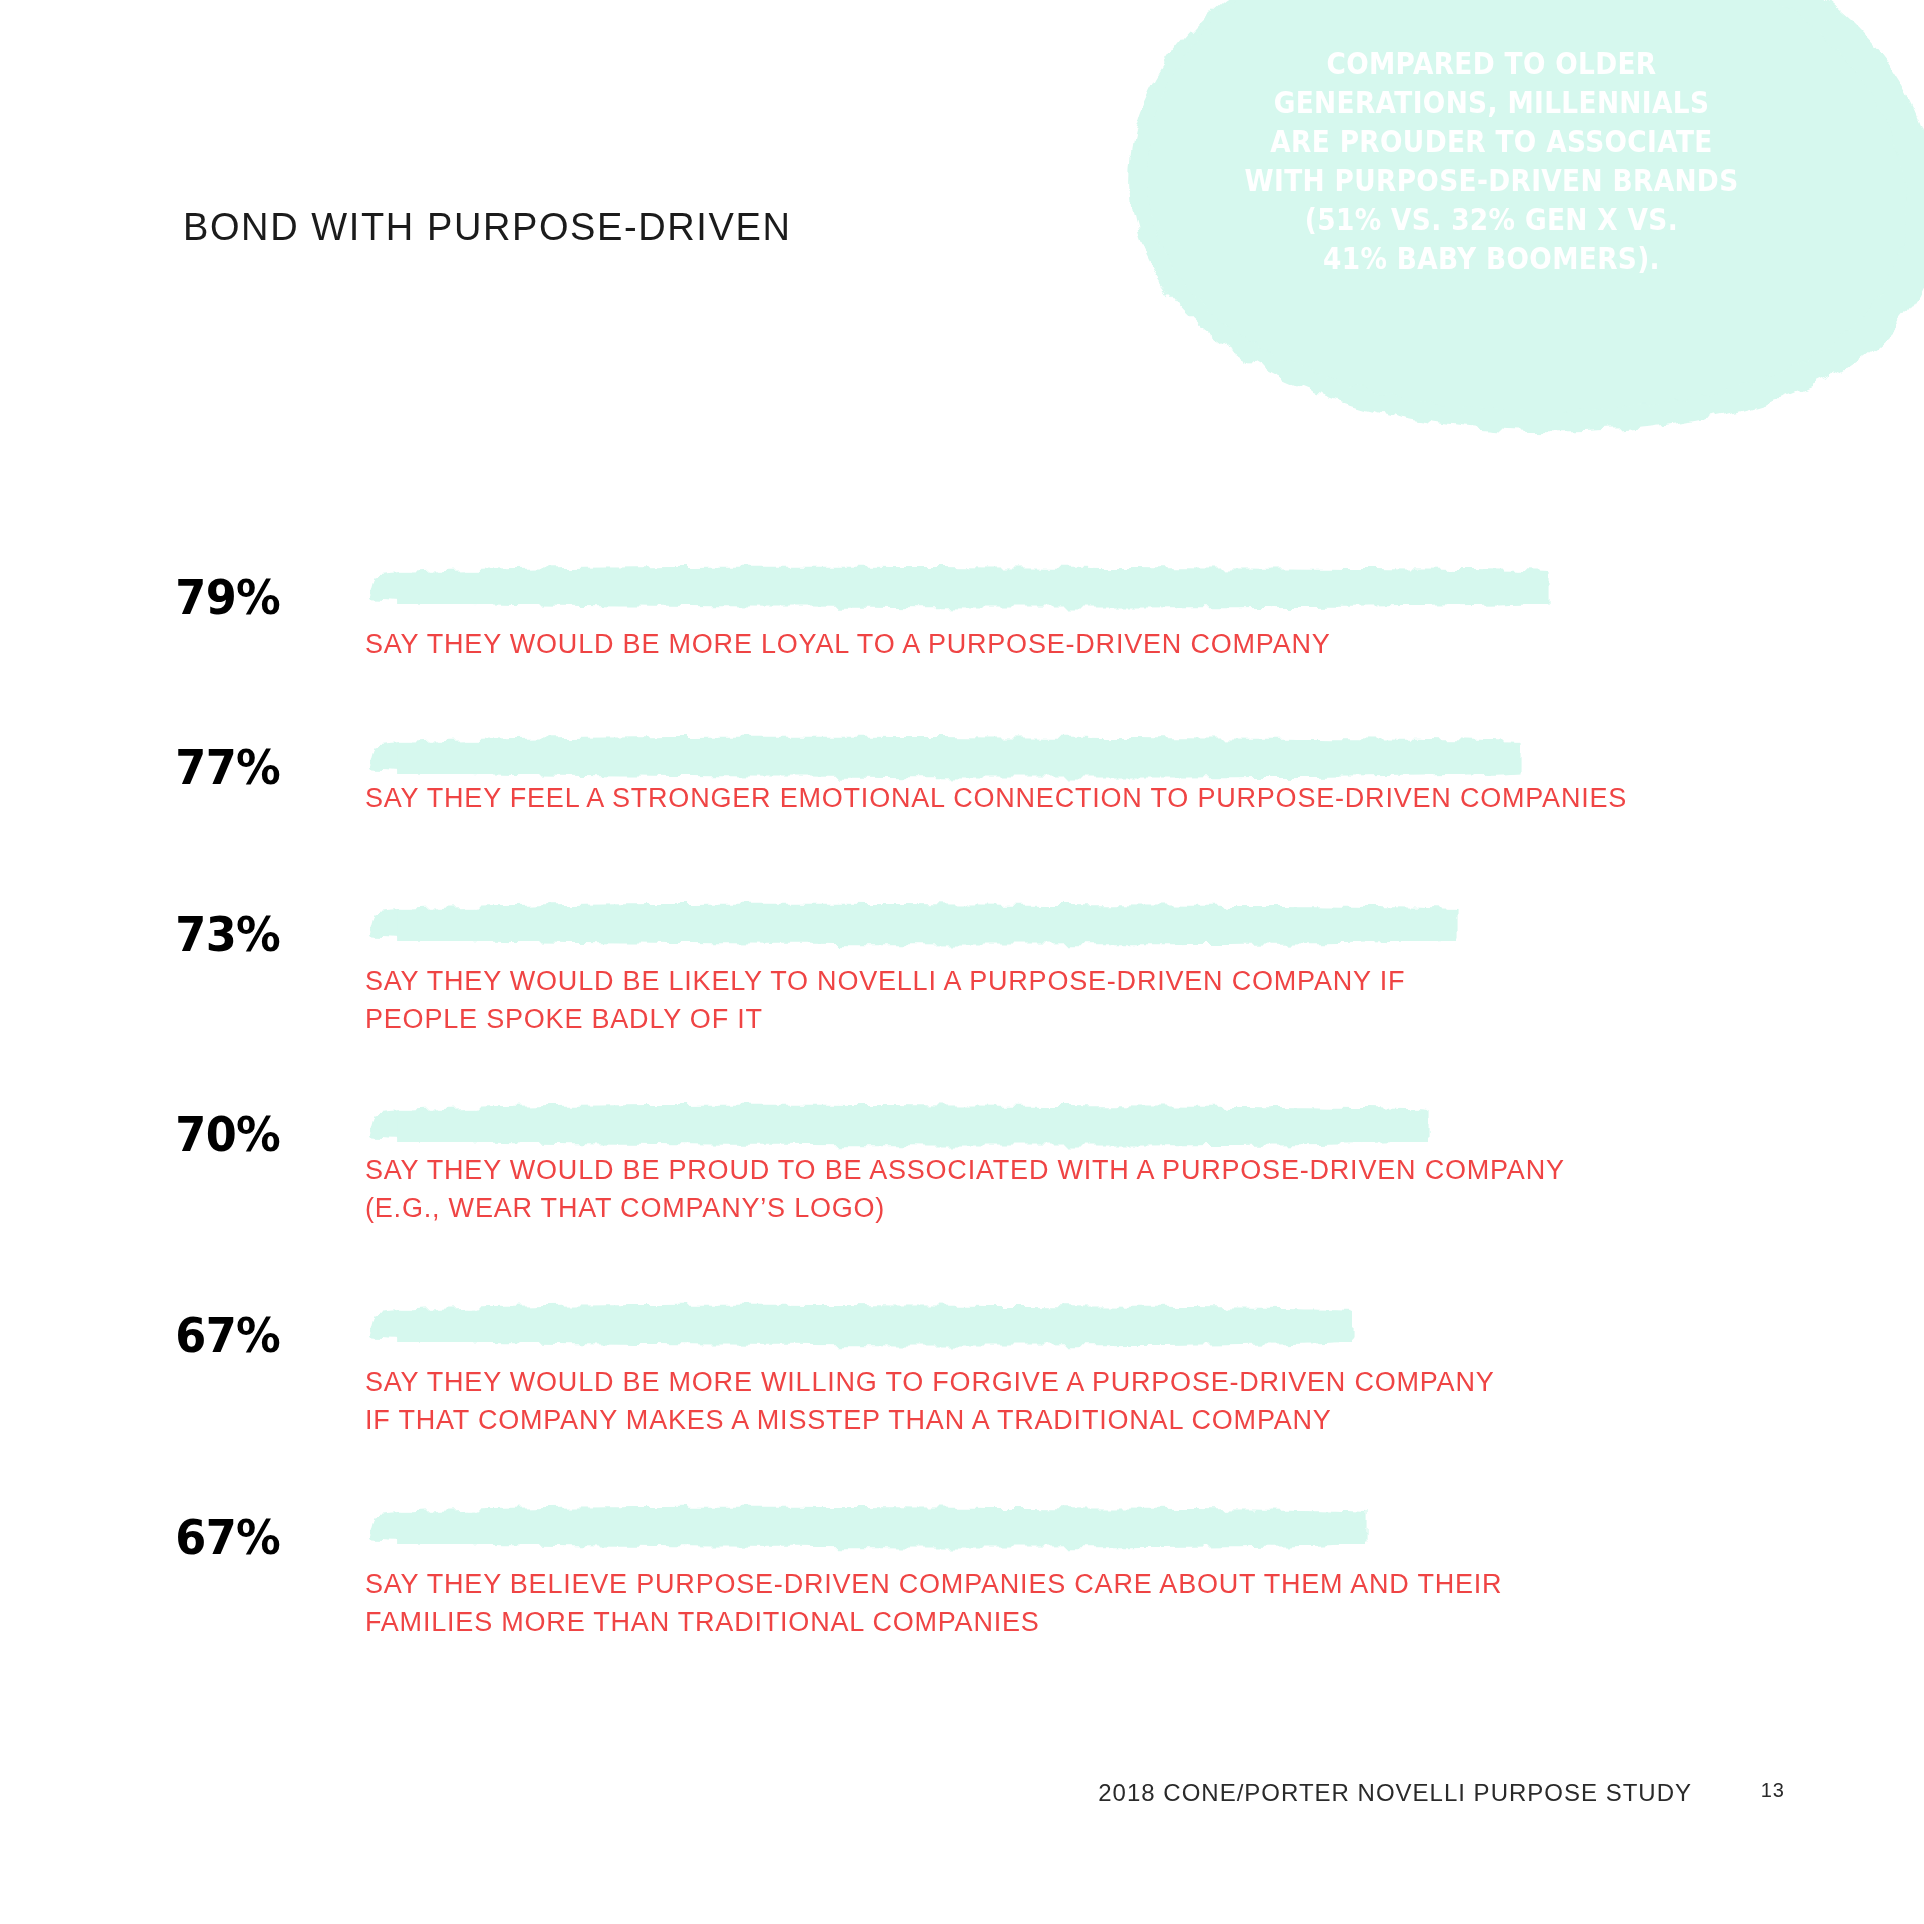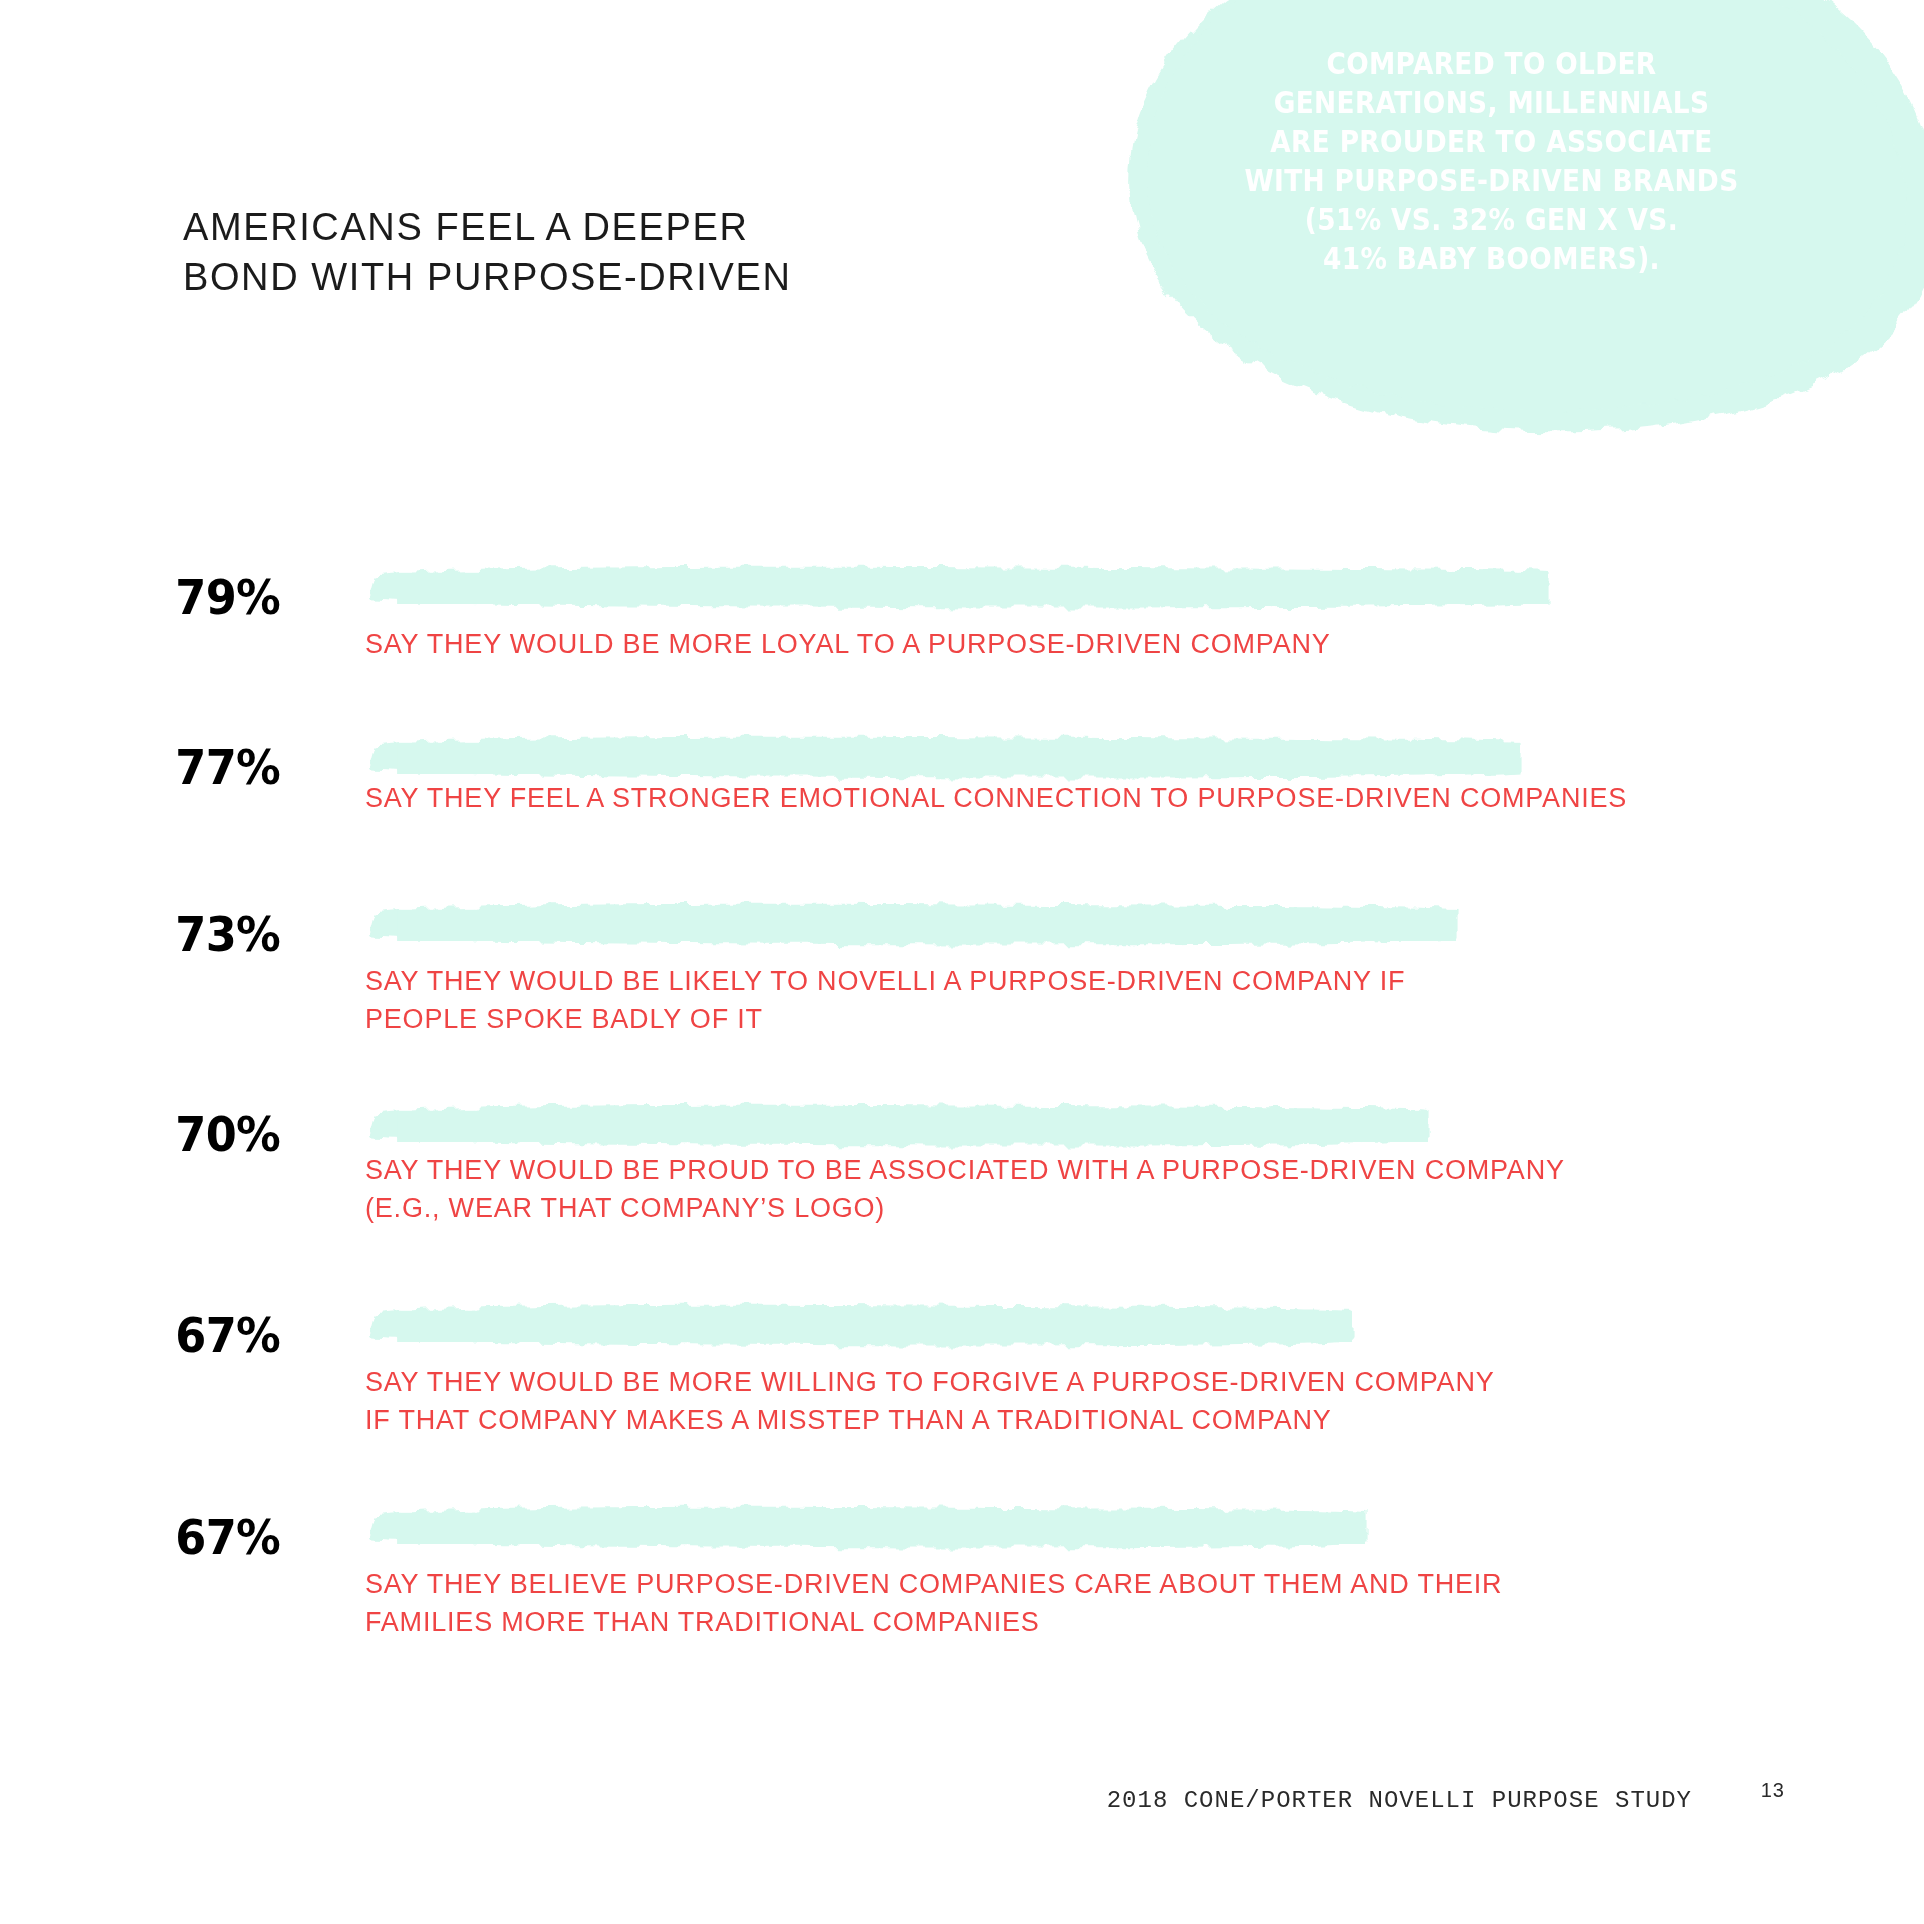--- a/index.html
+++ b/index.html
@@ -75,26 +75,25 @@
     white-space:pre-line;
   }
 
   
   #footer{
     position:absolute;left:0;top:1779px;width:1925px;height:48px;
   }
   #footer-source{
     position:absolute;right:233px;top:0;
     color:#2a2a2a;
-    font-family:Liberation Mono, monospace;
+    font-family:Liberation Sans, sans-serif;
     font-weight:300;
     font-size:24px;
     letter-spacing:1px;
     white-space:nowrap;
-    margin-top:8px;
   }
   #footer-page{
     position:absolute;right:140px;top:0;
     color:#2a2a2a;
     font-family:"Liberation Sans",sans-serif;
     font-weight:300;
     font-size:20px;
     letter-spacing:1px;
   }
 </style>
@@ -133,21 +132,20 @@
 <div id="callout-text">
   <span class="cl">COMPARED TO OLDER</span>
   <span class="cl">GENERATIONS, MILLENNIALS</span>
   <span class="cl">ARE PROUDER TO ASSOCIATE</span>
   <span class="cl">WITH PURPOSE-DRIVEN BRANDS</span>
   <span class="cl">(51% VS. 32% GEN X VS.</span>
   <span class="cl">41% BABY BOOMERS).</span>
 </div>
 
 <h1 id="headline">
-  <span class="hl">AMERICANS FEEL A DEEPER</span>
   <span class="hl">BOND WITH PURPOSE-DRIVEN</span>
 </h1>
 
 <div id="stats">
 
   <div class="row">
     <div class="pct" style="top:16px">79%</div>
     <div class="barwrap" style="top:11.2px;width:1203px;">
       <svg viewBox="0 0 1500 60" preserveAspectRatio="none" aria-hidden="true">
         <g filter="url(#rough2)">

